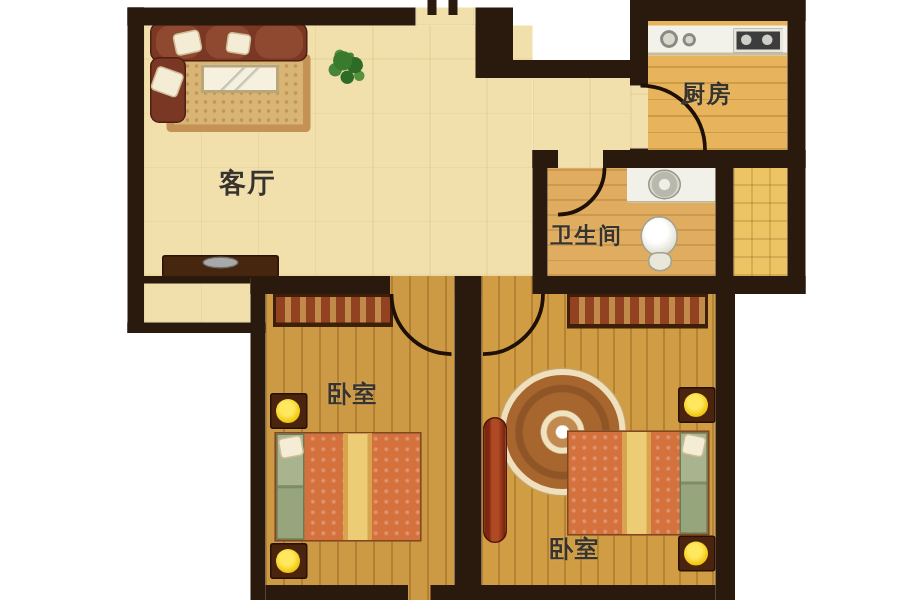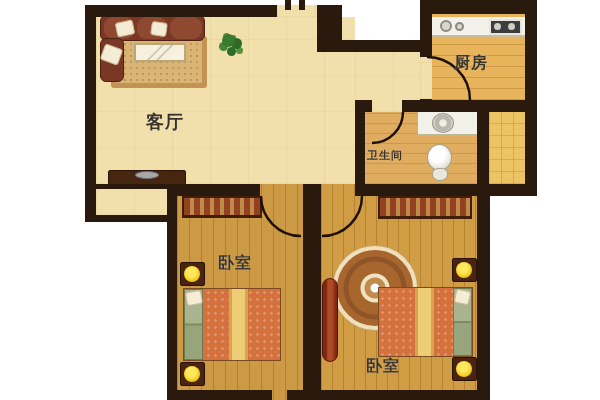--- a/index.html
+++ b/index.html
@@ -148,17 +148,17 @@
 
   <svg width="600" height="400" style="position:absolute;left:0;top:0;z-index:4;pointer-events:none;">
     <path d="M427,57 A43,43 0 0 1 470,100" fill="none" stroke="#1e1007" stroke-width="2.5"></path>
     <path d="M403,112 A31,31 0 0 1 372,143" fill="none" stroke="#1e1007" stroke-width="2.5"></path>
     <path d="M261,196 A40,40 0 0 0 301,236" fill="none" stroke="#1e1007" stroke-width="2.5"></path>
     <path d="M362,196 A40,40 0 0 1 322,236" fill="none" stroke="#1e1007" stroke-width="2.5"></path>
   </svg>
 
   <div class="lbl" style="left:146px;top:110px;font-size:18px;">客厅</div>
   <div class="lbl" style="left:454px;top:53px;font-size:16px;text-align:center;">厨房</div>
-  <div class="lbl" style="left:367px;top:148px;font-size:11px;">卫生间</div>
+  <div class="lbl" style="left:367px;top:148px;font-size:15px;">卫生间</div>
   <div class="lbl" style="left:218px;top:253px;font-size:16px;">卧室</div>
   <div class="lbl" style="left:366px;top:356px;font-size:16px;">卧室</div>
 
 </div>
 
 </body></html>

